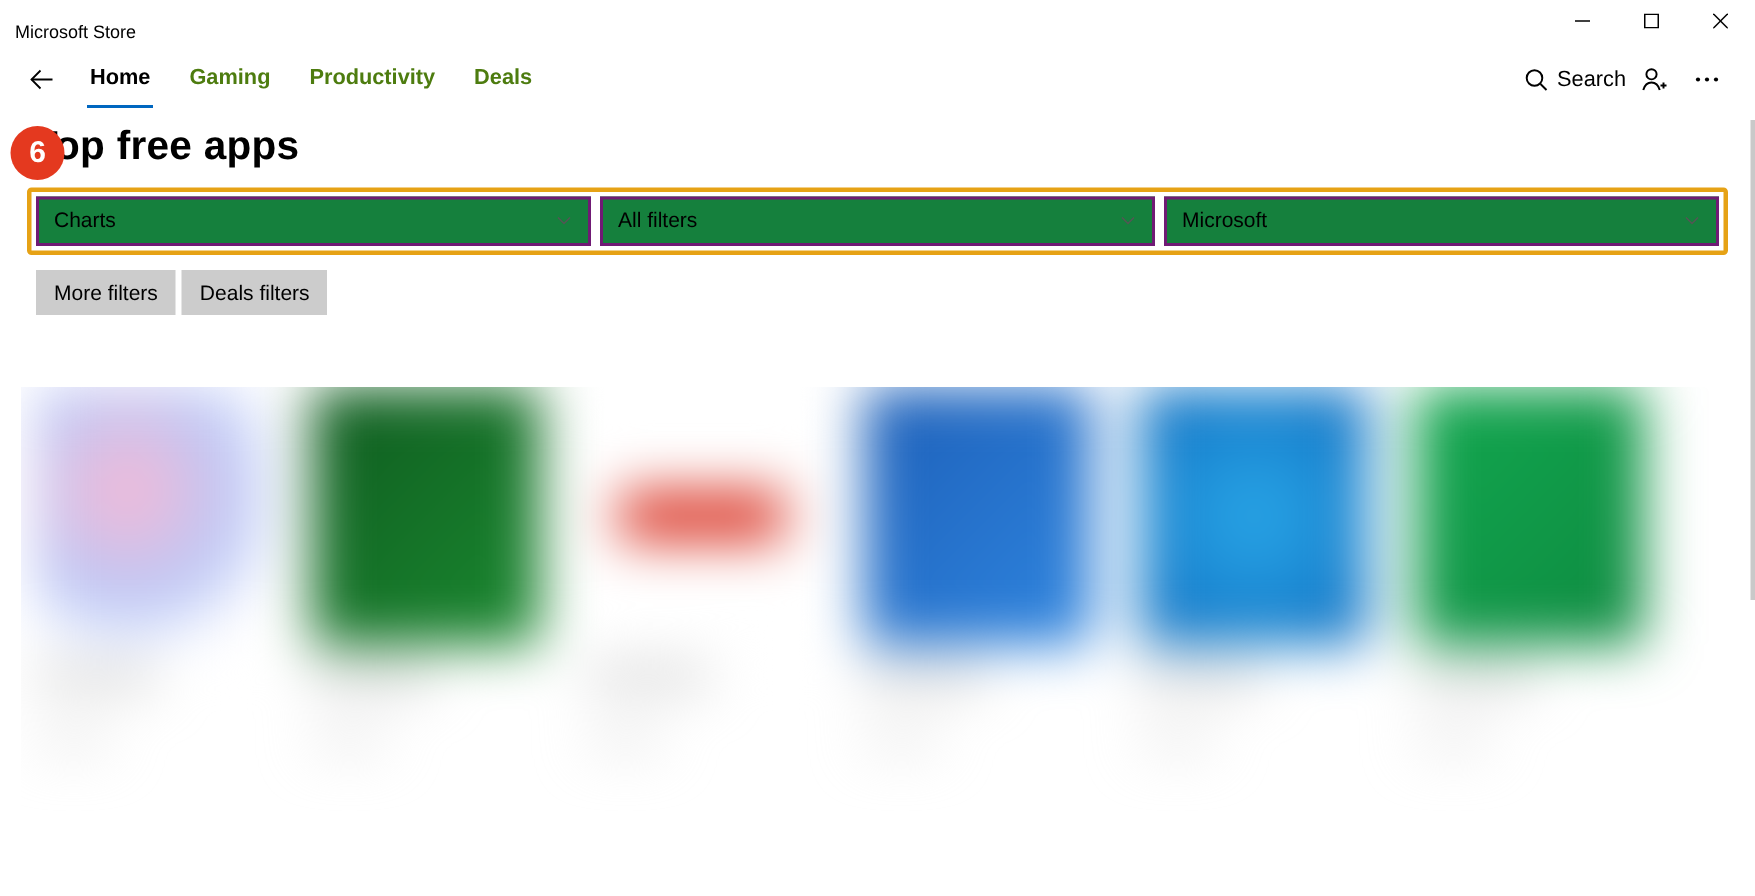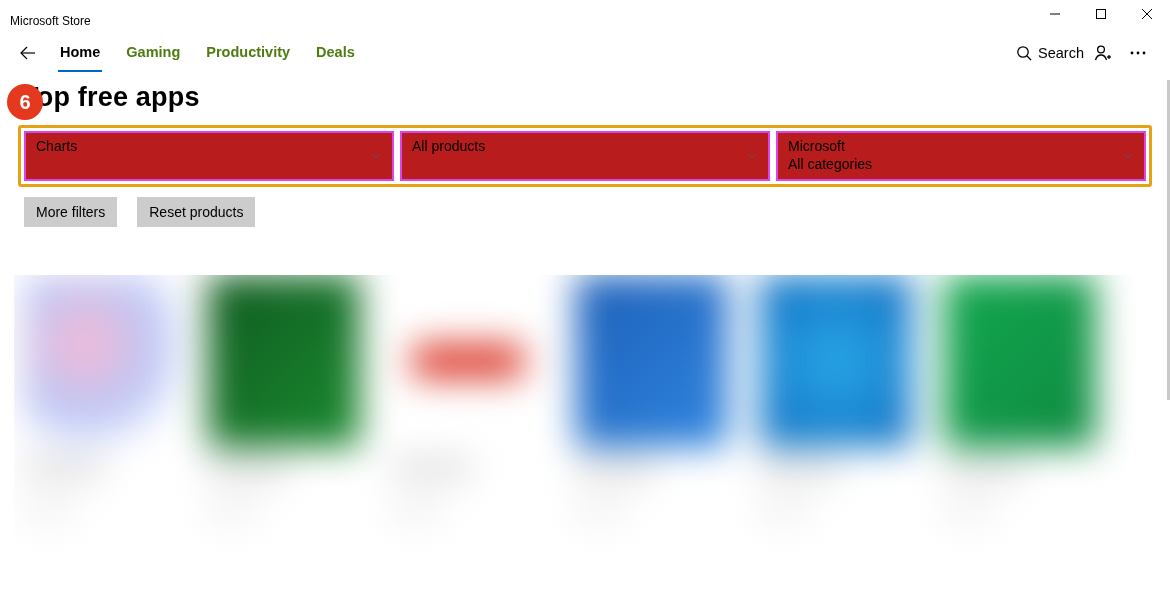--- a/index.html
+++ b/index.html
@@ -20,27 +20,27 @@
   .nav-tab.active::after { content: ""; position: absolute; left: -2px; right: -2px; bottom: -2px; height: 2px; background: #0067c0; }
   .top-right { margin-left: auto; display: flex; align-items: center; padding-right: 6px; justify-content: flex-end; }
   .search-group { display: flex; align-items: center; gap: 6px; font-size: 14.5px; cursor: pointer; }
   .icon-btn { width: 36px; height: 36px; display: flex; align-items: center; justify-content: center; cursor: pointer; }
 
   
   .page-heading { font-size: 27px; font-weight: 600; padding: 4px 22px 6px 22px; letter-spacing: .2px; }
 
   
   .filters-highlight { margin: 6px 18px 0 18px; border: 3px solid #e6a215; border-radius: 3px; padding: 3px; display: flex; gap: 6px; }
-  .filter-dd { flex: 1; border: 2px solid #d946ef; background: #b91c1c; padding: 5px 10px 6px 10px; position: relative; cursor: pointer; }
+  .filter-dd { flex: 1; border: 2px solid #701a75; background: #15803d; padding: 5px 10px 6px 10px; position: relative; cursor: pointer; }
   .filter-label { font-size: 14px; color: #000; line-height: 1.25; }
   .filter-value { font-size: 14px; color: #000; line-height: 1.25; }
   .filter-dd .chev { position: absolute; right: 10px; top: 50%; transform: translateY(-50%); }
 
   
-  .filter-buttons { display: flex; gap: 20px; padding: 10px 24px 0 24px; }
+  .filter-buttons { display: flex; gap: 4px; padding: 10px 24px 0 24px; }
   .flat-btn { background: #ccc; border: none; font-size: 14px; padding: 7px 12px; cursor: pointer; color: #000; }
 
   
   .carousel-wrap { margin: 48px 14px 0 14px; height: 290px; overflow: hidden; position: relative; }
   .carousel { display: flex; gap: 32px; filter: blur(18px); padding-left: 10px; }
   .card { width: 152px; }
   .thumb { width: 152px; height: 172px; border-radius: 4px; }
   .card .t1 { height: 14px; width: 80px; background: #ccc; margin-top: 14px; border-radius: 3px; }
   .card .t2 { height: 10px; width: 50px; background: #ddd; margin-top: 30px; border-radius: 3px; }
 
@@ -117,37 +117,36 @@
 <h1 class="page-heading">Top free apps</h1>
 
 <div class="filters-highlight">
   <div class="filter-dd">
     <div class="filter-label">Charts</div>
     <svg class="chev" width="12" height="12" viewBox="0 0 12 12" fill="none" stroke="#555" stroke-width="1">
         <polyline points="2,4 6,8 10,4"></polyline>
       </svg>
   </div>
   <div class="filter-dd">
-    <div class="filter-value">All products</div>
+    <div class="filter-value">All filters</div>
     <svg class="chev" width="12" height="12" viewBox="0 0 12 12" fill="none" stroke="#555" stroke-width="1">
         <polyline points="2,4 6,8 10,4"></polyline>
       </svg>
   </div>
   <div class="filter-dd">
     <div class="filter-label">Microsoft</div>
-    <div class="filter-value">All categories</div>
     <svg class="chev" width="12" height="12" viewBox="0 0 12 12" fill="none" stroke="#555" stroke-width="1">
         <polyline points="2,4 6,8 10,4"></polyline>
       </svg>
   </div>
 </div>
 
 <div class="filter-buttons">
   <button class="flat-btn">More filters</button>
-  <button class="flat-btn">Reset products</button>
+  <button class="flat-btn">Deals filters</button>
 </div>
 
 <div class="carousel-wrap">
   <div class="carousel" id="carousel">
       <div class="card">
         <div class="thumb" style="background: radial-gradient(circle at 40% 40%, rgb(247, 184, 212) 0%, rgb(185, 200, 247) 55%, rgb(255, 255, 255) 80%);"></div>
         <div class="t1"></div>
         <div class="t2"></div>
       </div>
       <div class="card">

